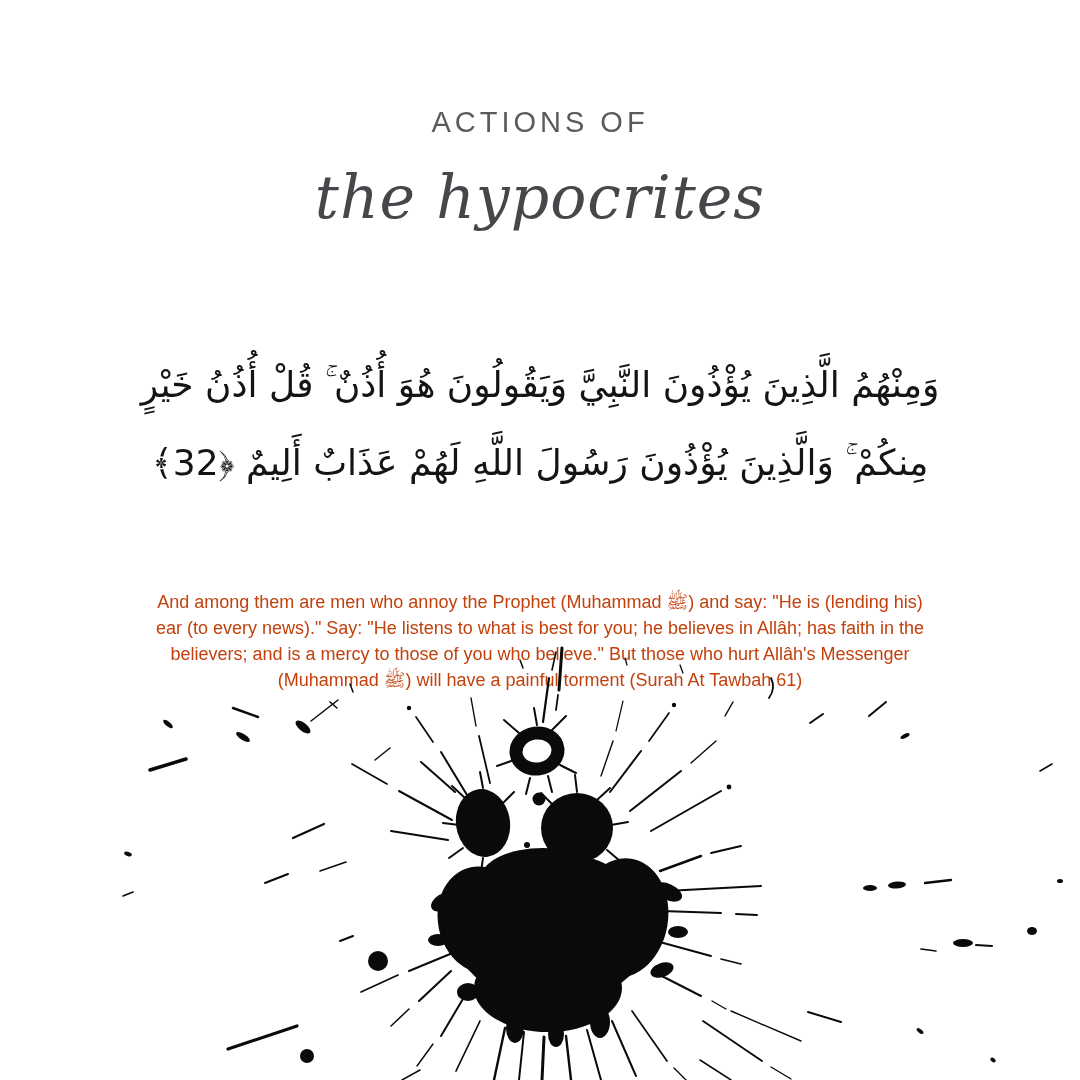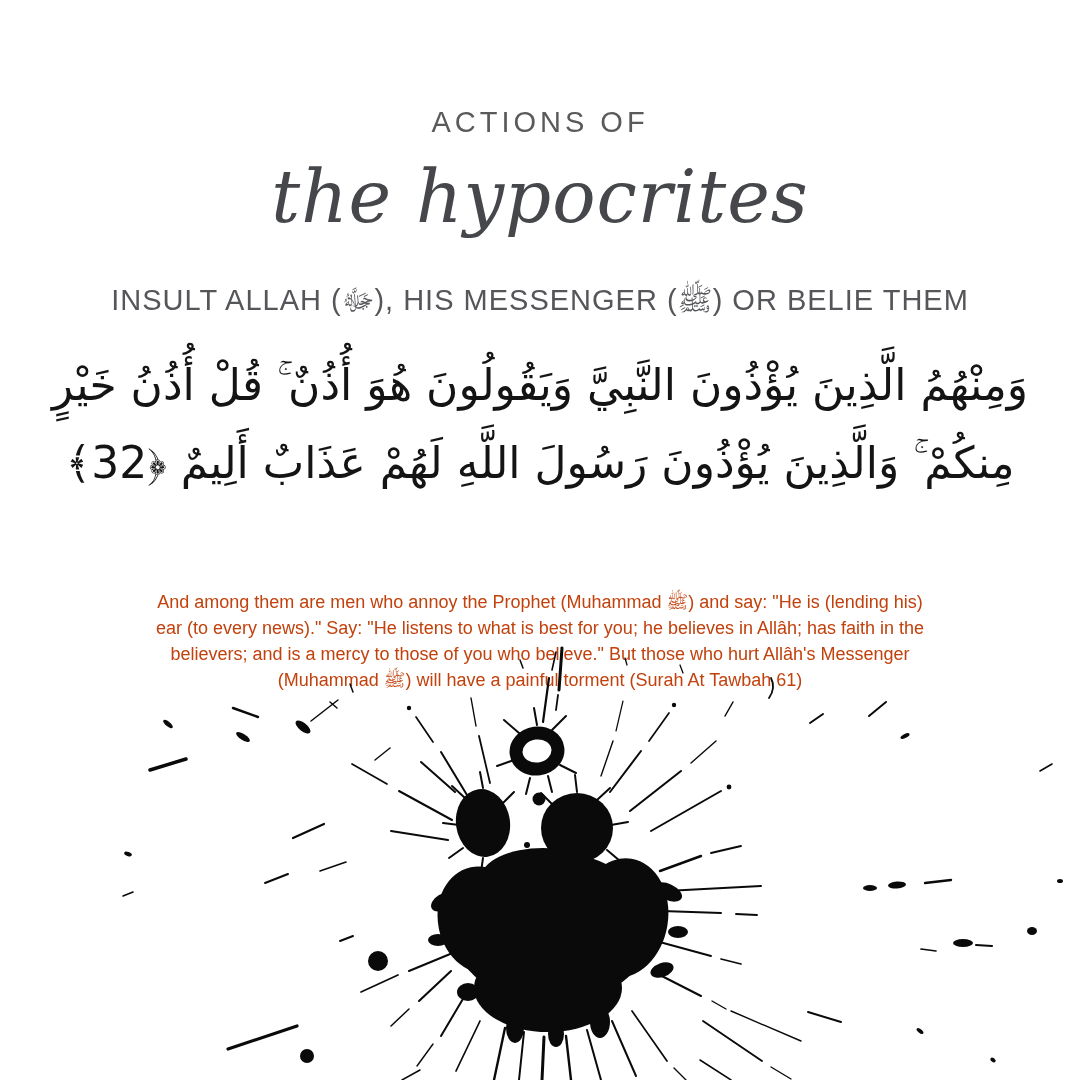--- a/index.html
+++ b/index.html
@@ -14,35 +14,35 @@
     position:absolute;top:106px;left:0;width:1080px;
     text-align:center;
     font-size:29px;letter-spacing:4px;
     color:#5a5a5a;
   }
   .title-script{
     position:absolute;top:142px;left:0;width:1080px;
     text-align:center;
     font-family:"DejaVu Serif",serif;
     font-style:italic;font-weight:400;
-    font-size:72px;line-height:110px;
+    font-size:60px;line-height:110px;
     color:#45474b;letter-spacing:1px;
   }
   .subtitle{
     position:absolute;top:283px;left:0;width:1080px;
     text-align:center;
     font-size:29px;letter-spacing:1px;
     color:#55565a;
     white-space:nowrap;
   }
   .arabic-block{
     position:absolute;top:346px;left:0;width:1080px;
     direction:rtl;text-align:center;
     font-family:"DejaVu Sans",sans-serif;
-    font-size:44px;line-height:78px;
+    font-size:36px;line-height:78px;
     color:#141414;
   }
   .translation-block{
     position:absolute;top:589px;left:0;width:1080px;
     text-align:center;
     font-size:18px;line-height:26px;
     color:#c2410c;
   }
   .translation-block .tline{white-space:nowrap;}
   .splatter{
@@ -53,21 +53,20 @@
 </style>
 </head>
 <body>
 
 <div class="poster">
 
   <div class="kicker">ACTIONS OF</div>
 
   <div class="title-script">the hypocrites</div>
 
-  <div class="subtitle">INSULT ALLAH (ﷻ), HIS MESSENGER (ﷺ) OR BELIE THEM</div>
 
   <div class="arabic-block">
     <div class="aline">وَمِنْهُمُ الَّذِينَ يُؤْذُونَ النَّبِيَّ وَيَقُولُونَ هُوَ أُذُنٌ ۚ قُلْ أُذُنُ خَيْرٍ</div>
     <div class="aline">مِنكُمْ ۚ وَالَّذِينَ يُؤْذُونَ رَسُولَ اللَّهِ لَهُمْ عَذَابٌ أَلِيمٌ ﴿32﴾</div>
   </div>
 
   <div class="translation-block">
     <div class="tline">And among them are men who annoy the Prophet (Muhammad ﷺ) and say: "He is (lending his)</div>
     <div class="tline">ear (to every news)." Say: "He listens to what is best for you; he believes in Allâh; has faith in the</div>
     <div class="tline">believers; and is a mercy to those of you who believe." But those who hurt Allâh's Messenger</div>

